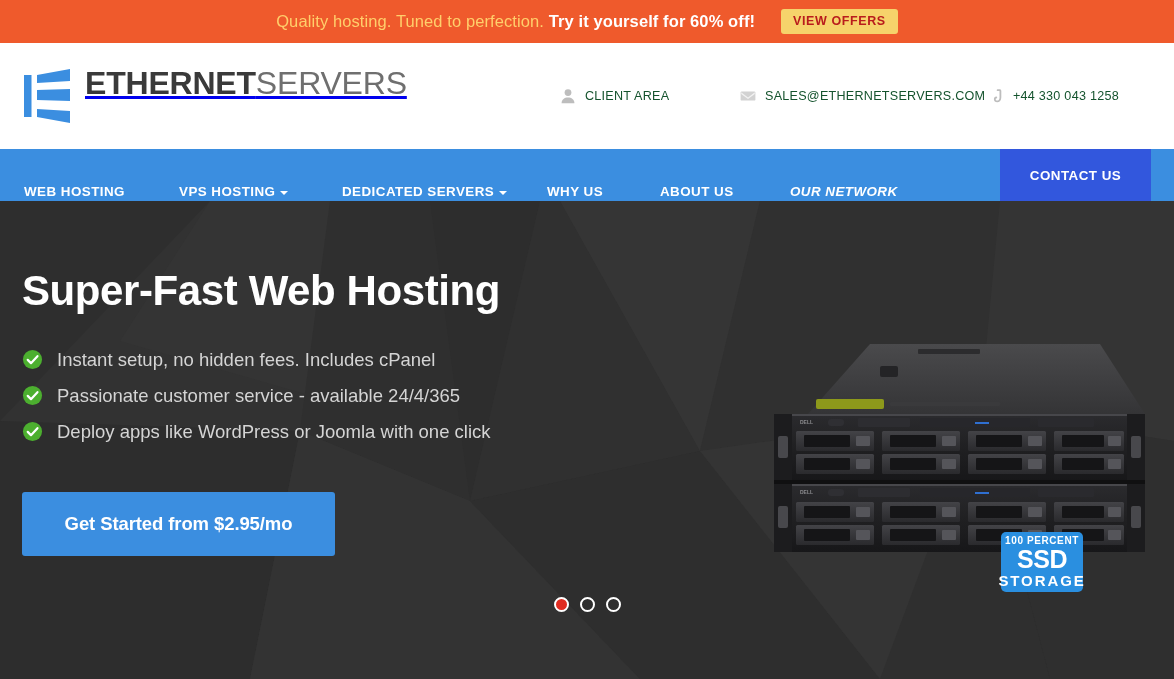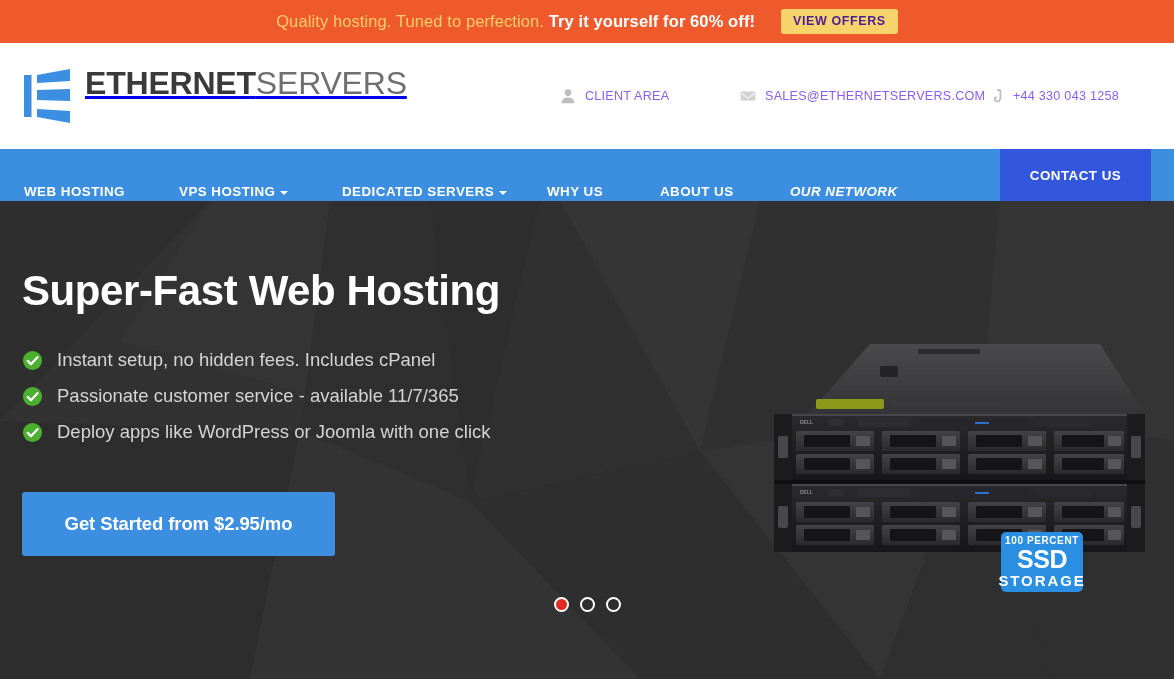--- a/index.html
+++ b/index.html
@@ -22,21 +22,21 @@
   }
   .promo-text {
     font-size: 16.5px;
     letter-spacing: .1px;
     white-space: nowrap;
   }
   .promo-part-1 { color: #ffcf6b; }
   .promo-part-2 { color: #ffffff; font-weight: bold; }
   .promo-btn {
     background: #f6d36b;
-    color: #4c1d95;
+    color: #b91c1c;
     font-size: 12.5px;
     font-weight: bold;
     letter-spacing: .6px;
     padding: 6px 12px 6px 12px;
     border: none;
     border-radius: 3px;
     cursor: pointer;
     line-height: 1.1;
     margin-left: 24px;
   }
@@ -70,21 +70,21 @@
     left: 560px;
     top: 0;
     height: 106px;
     display: flex;
     align-items: center;
   }
   .contact-item {
     display: flex;
     align-items: center;
     gap: 9px;
-    color: #8b5cf6;
+    color: #14532d;
     font-size: 12.6px;
     letter-spacing: .25px;
     white-space: nowrap;
     cursor: pointer;
     text-decoration: none;
   }
   .contact-item.c1 { width: 148px; }
   .contact-item.c2 { width: 280px; padding-left: 32px; }
   .contact-item.c3 { width: 180px; }
   .c-icon { width: 16px; height: 16px; flex: 0 0 16px; display: block; }
@@ -170,21 +170,20 @@
     color: #ffffff;
     font-size: 42px;
     font-weight: bold;
     letter-spacing: -0.4px;
     line-height: 1.05;
     margin-bottom: 36px;
   }
   .hero-list { list-style: none; }
   .hero-list li {
     display: flex;
-    align-items: center;
     gap: 14px;
     margin-bottom: 14px;
     color: #d4d4d4;
     font-size: 18.5px;
     letter-spacing: 0;
     line-height: 1.2;
   }
   .check-icon { width: 21px; height: 21px; flex: 0 0 21px; display: block; }
   .hero-cta {
     margin-top: 34px;
@@ -363,21 +362,21 @@
           <circle cx="11" cy="11" r="10" fill="#4caf2f"></circle>
           <path d="M6 11.4 L9.4 14.8 L16.2 7.5" stroke="#ffffff" stroke-width="2.3" fill="none" stroke-linecap="round" stroke-linejoin="round"></path>
         </svg>
         <span>Instant setup, no hidden fees. Includes cPanel</span>
       </li>
       <li>
         <svg class="check-icon" viewBox="0 0 22 22">
           <circle cx="11" cy="11" r="10" fill="#4caf2f"></circle>
           <path d="M6 11.4 L9.4 14.8 L16.2 7.5" stroke="#ffffff" stroke-width="2.3" fill="none" stroke-linecap="round" stroke-linejoin="round"></path>
         </svg>
-        <span>Passionate customer service - available 11/7/365</span>
+        <span>Passionate customer service - available 24/4/365</span>
       </li>
       <li>
         <svg class="check-icon" viewBox="0 0 22 22">
           <circle cx="11" cy="11" r="10" fill="#4caf2f"></circle>
           <path d="M6 11.4 L9.4 14.8 L16.2 7.5" stroke="#ffffff" stroke-width="2.3" fill="none" stroke-linecap="round" stroke-linejoin="round"></path>
         </svg>
         <span>Deploy apps like WordPress or Joomla with one click</span>
       </li>
     </ul>
 

